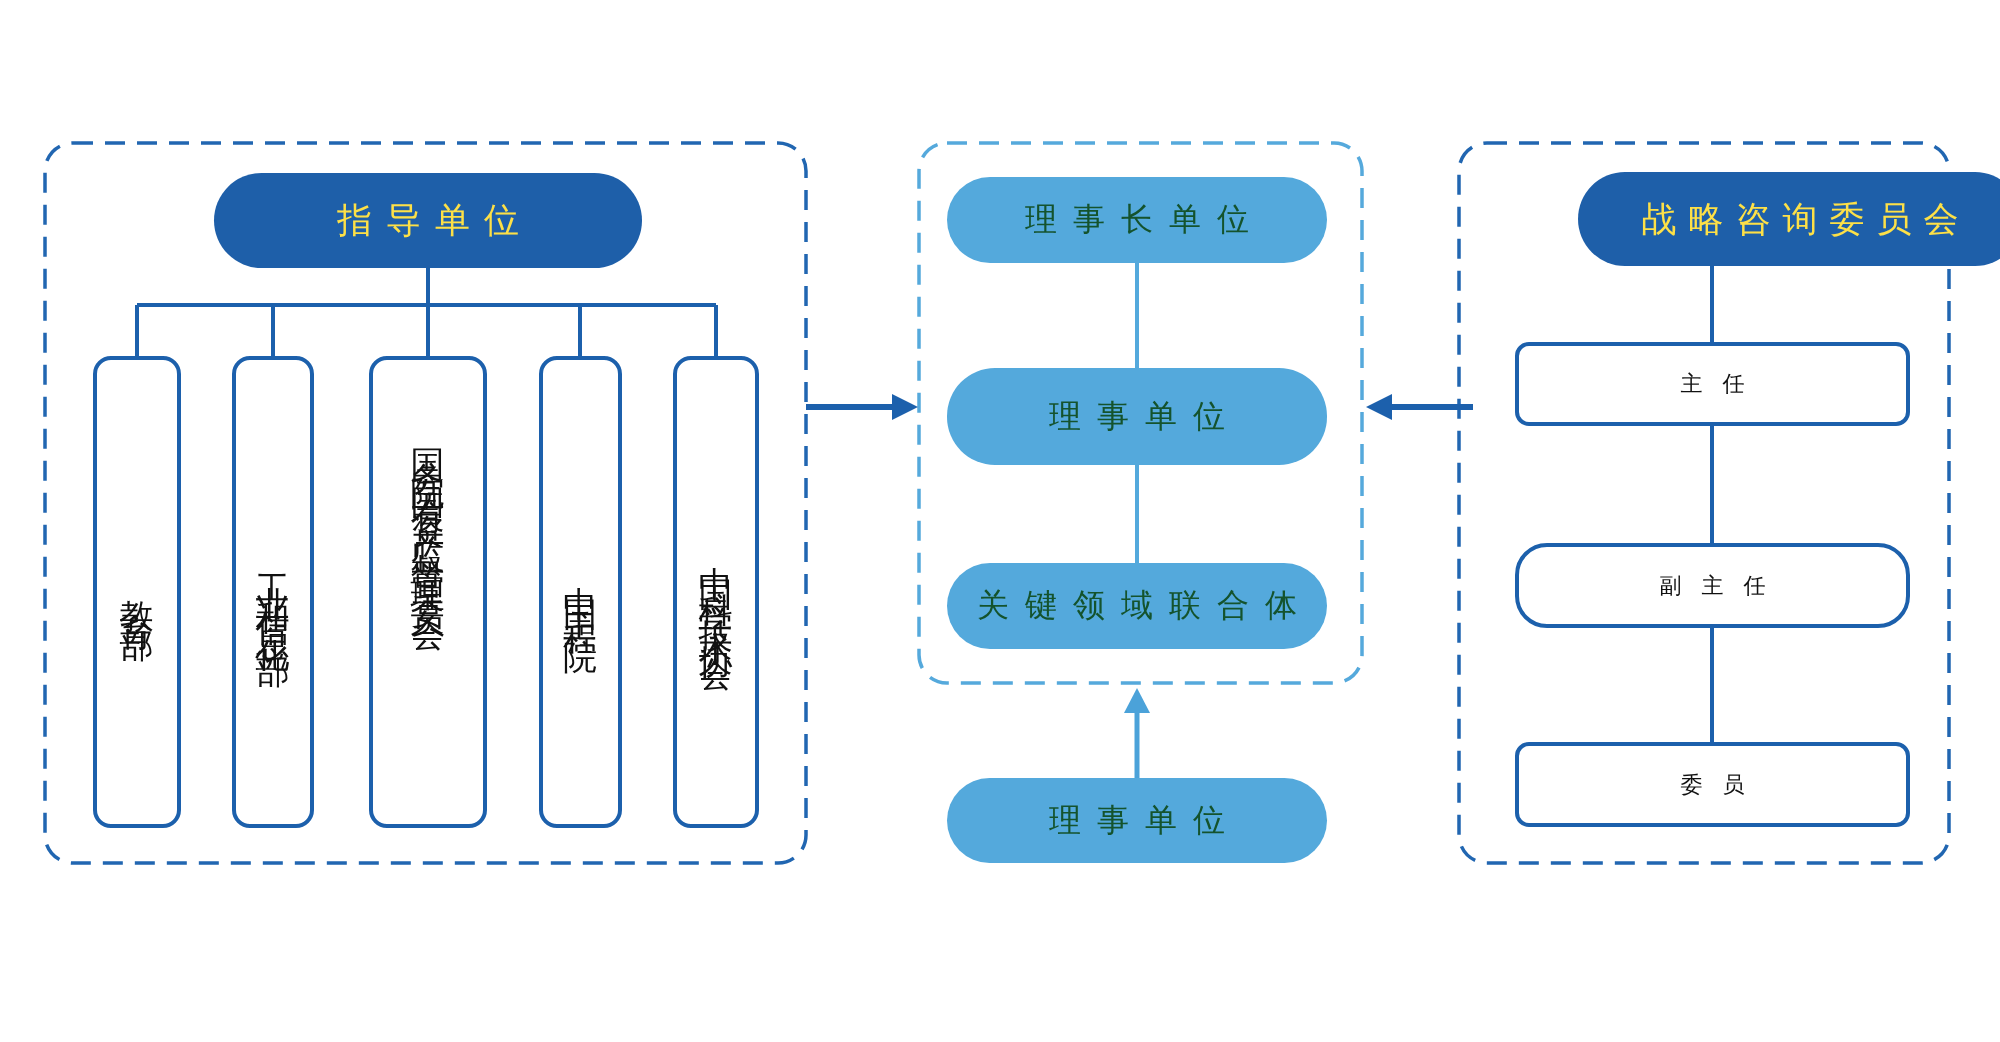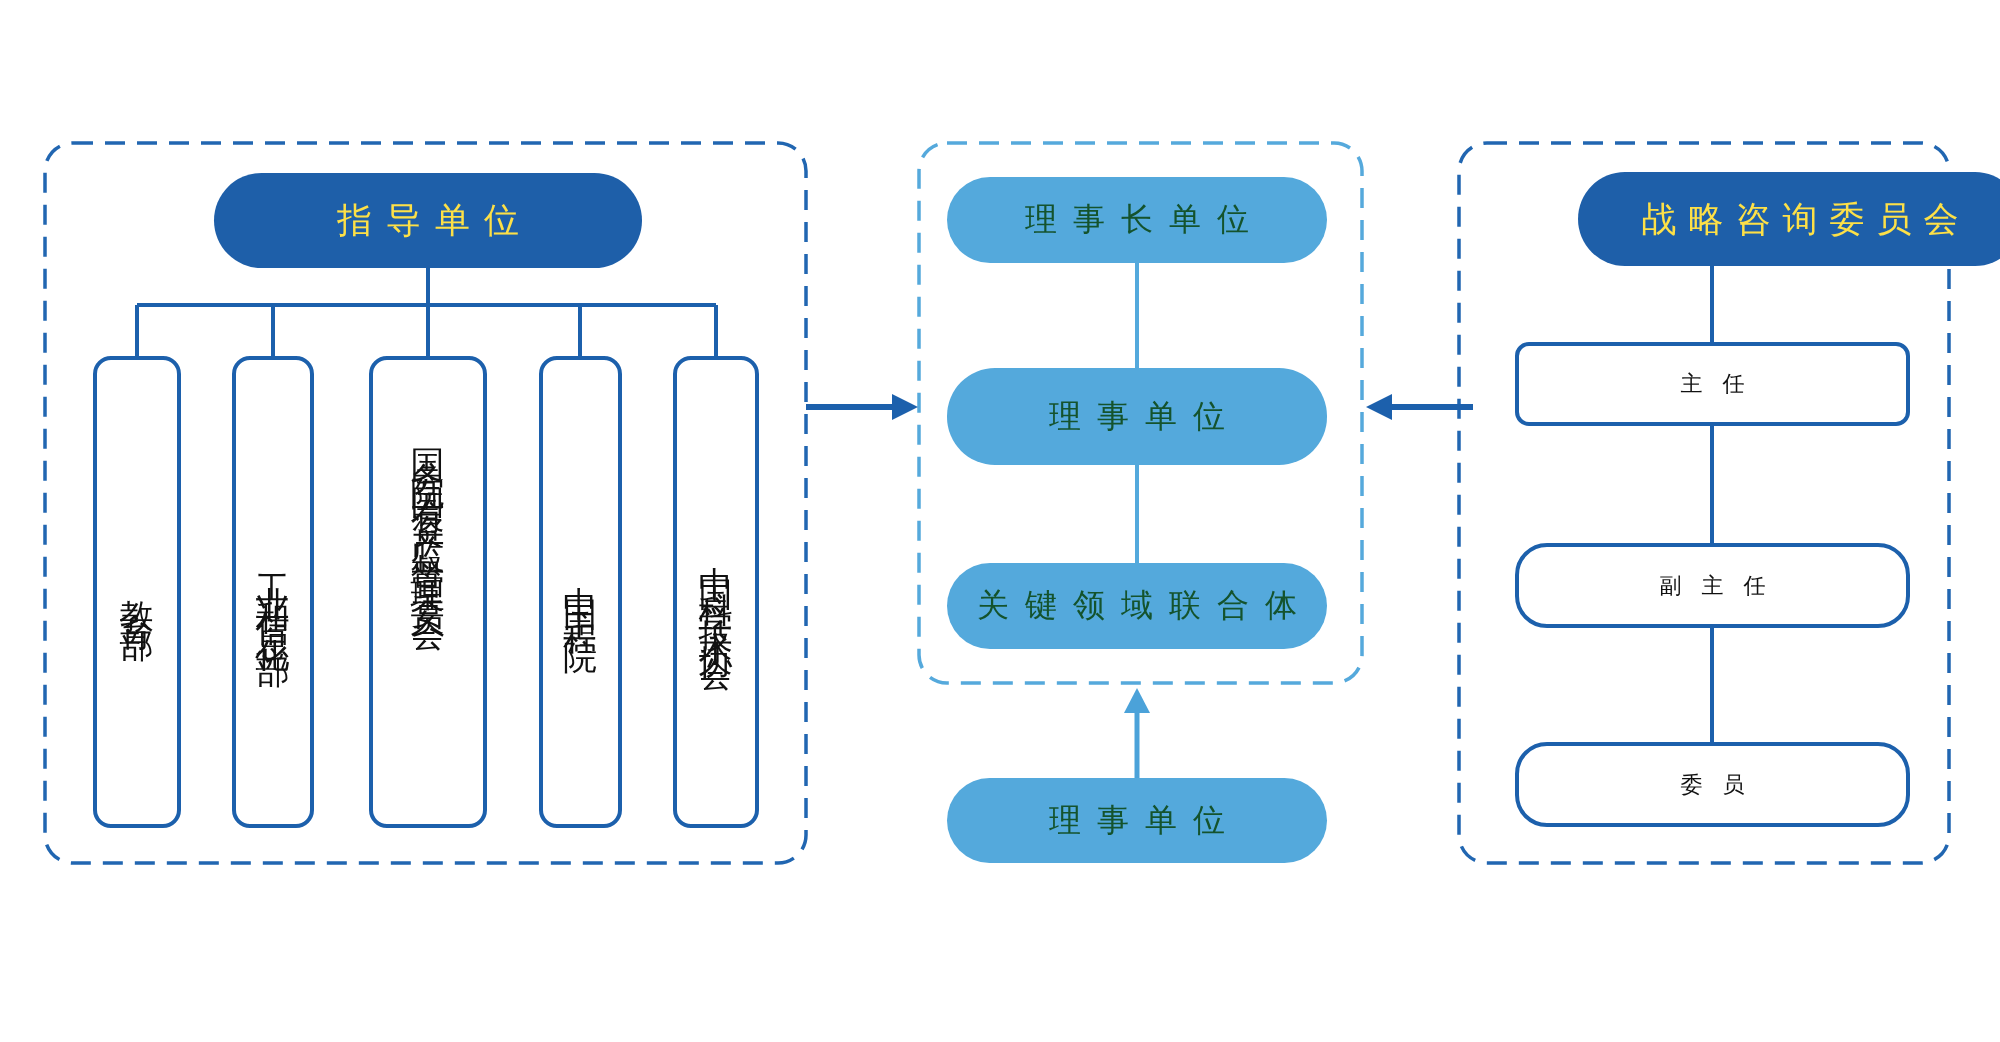--- a/index.html
+++ b/index.html
@@ -140,17 +140,17 @@
 
   <div class="node pill-dark" style="left:1578px; top:172px; width:444px; height:94px;">
     <span class="ptext" style="letter-spacing:12px; text-indent:12px;">战略咨询委员会</span>
   </div>
   <div class="node role-box" style="left:1515px; top:342px; width:395px; height:84px;">
     <span class="ptext">主任</span>
   </div>
   <div class="node role-box" style="left:1515px; top:543px; width:395px; height:85px;border-radius:32px;">
     <span class="ptext">副主任</span>
   </div>
-  <div class="node role-box" style="left:1515px; top:742px; width:395px; height:85px;border-radius:32px;">
+  <div class="node role-box" style="left:1515px; top:742px; width:395px; height:85px;">
     <span class="ptext">委员</span>
   </div>
 
 </div>
 
 </body></html>

